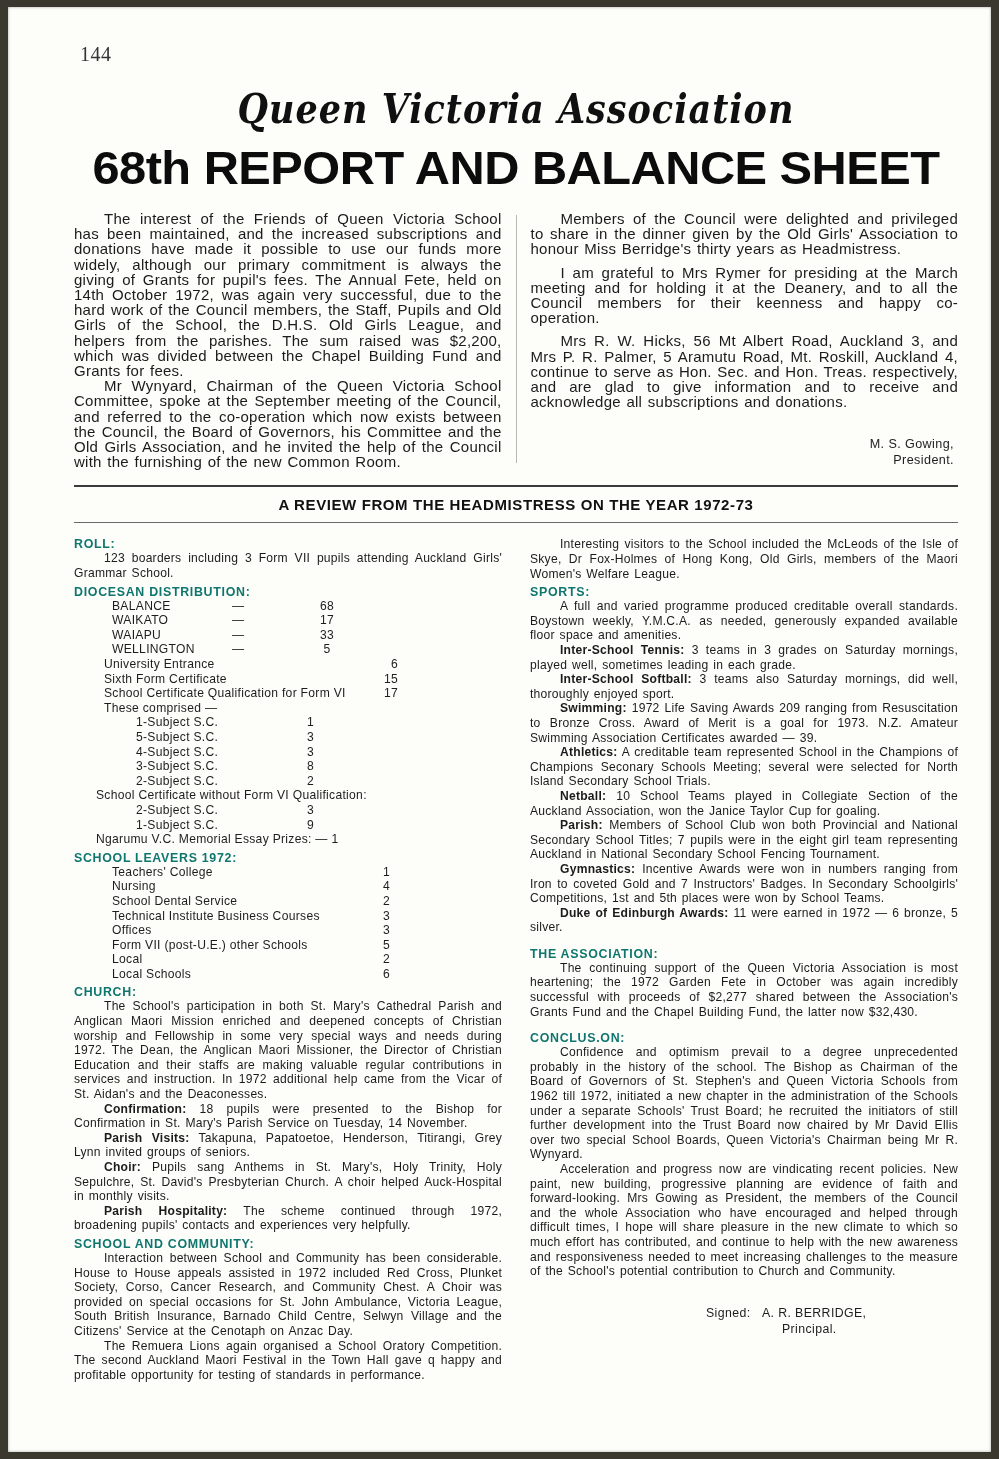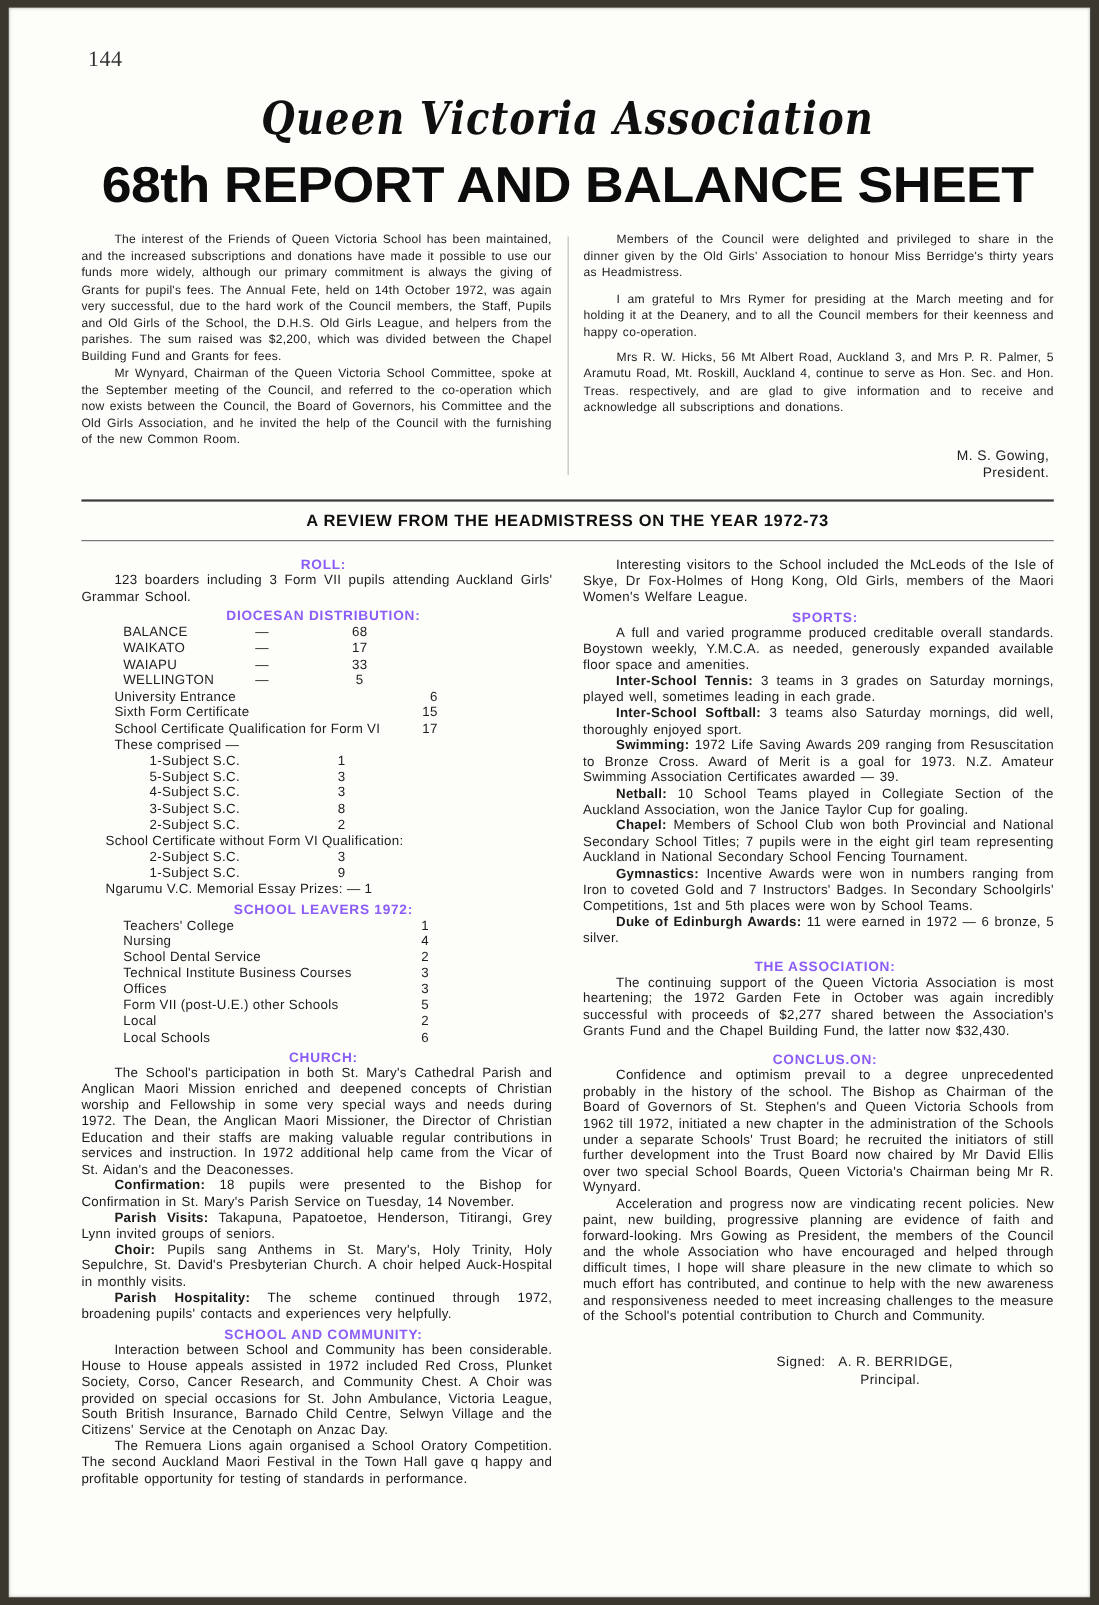--- a/index.html
+++ b/index.html
@@ -61,21 +61,21 @@
   .cols{display:flex;gap:0;}
   .col{width:428px;}
   .col.left{padding-right:14px;}
   .col.right{padding-left:14px;}
   .vrule{
     width:1px;background:#b9b9b4;margin:4px 0 6px 0;align-self:stretch;
   }
 
   p{
     margin:0 0 0 0;
-    font-size:11px;
+    font-size:15px;
     line-height:15.2px;
     text-align:justify;
     color:#1b1b1b;
     letter-spacing:.25px;
     word-spacing:1.2px;
   }
   p.indent{text-indent:30px;}
   p.gap{margin-top:8px;}
   .sig{
     text-align:right;
@@ -98,23 +98,22 @@
     padding:9px 0 9px 0;
     color:#111;
   }
 
   
   .review p{font-size:12.1px;line-height:14.6px;}
   h3.sec{
     font-size:12.4px;
     font-weight:bold;
     letter-spacing:.7px;
-    margin:4px 0 0 12px;
-    color:#8b5cf6;
-    text-align:center;
+    margin:4px 0 0 0;
+    color:#0f766e;
   }
   h3.sec.tight{margin-top:0;}
   .lead{font-weight:bold;}
 
   
   ul.stats{list-style:none;margin:0;padding:0;}
   ul.stats li{
     font-size:12.1px;line-height:14.6px;
     display:flex;letter-spacing:.3px;
   }
@@ -316,22 +315,23 @@
 
       <div class="col right">
 
         <p class="indent">Interesting visitors to the School included the McLeods of the Isle of Skye, Dr Fox-Holmes of Hong Kong, Old Girls, members of the Maori Women's Welfare League.</p>
 
         <h3 class="sec">SPORTS:</h3>
         <p class="indent">A full and varied programme produced creditable overall standards. Boystown weekly, Y.M.C.A. as needed, generously expanded available floor space and amenities.</p>
         <p class="indent"><span class="lead">Inter-School Tennis:</span><span> 3 teams in 3 grades on Saturday mornings, played well, sometimes leading in each grade.</span></p>
         <p class="indent"><span class="lead">Inter-School Softball:</span><span> 3 teams also Saturday mornings, did well, thoroughly enjoyed sport.</span></p>
         <p class="indent"><span class="lead">Swimming:</span><span> 1972 Life Saving Awards 209 ranging from Resuscitation to Bronze Cross. Award of Merit is a goal for 1973. N.Z. Amateur Swimming Association Certificates awarded — 39.</span></p>
+        <p class="indent"><span class="lead">Athletics:</span><span> A creditable team represented School in the Champions of Champions Seconary Schools Meeting; several were selected for North Island Secondary School Trials.</span></p>
         <p class="indent"><span class="lead">Netball:</span><span> 10 School Teams played in Collegiate Section of the Auckland Association, won the Janice Taylor Cup for goaling.</span></p>
-        <p class="indent"><span class="lead">Chapel:</span><span> Members of School Club won both Provincial and National Secondary School Titles; 7 pupils were in the eight girl team representing Auckland in National Secondary School Fencing Tournament.</span></p>
+        <p class="indent"><span class="lead">Parish:</span><span> Members of School Club won both Provincial and National Secondary School Titles; 7 pupils were in the eight girl team representing Auckland in National Secondary School Fencing Tournament.</span></p>
         <p class="indent"><span class="lead">Gymnastics:</span><span> Incentive Awards were won in numbers ranging from Iron to coveted Gold and 7 Instructors' Badges. In Secondary Schoolgirls' Competitions, 1st and 5th places were won by School Teams.</span></p>
         <p class="indent"><span class="lead">Duke of Edinburgh Awards:</span><span> 11 were earned in 1972 — 6 bronze, 5 silver.</span></p>
 
         <h3 class="sec" style="margin-top:12px;">THE  ASSOCIATION:</h3>
         <p class="indent">The continuing support of the Queen Victoria Association is most heartening; the 1972 Garden Fete in October was again incredibly successful with proceeds of $2,277 shared between the Association's Grants Fund and the Chapel Building Fund, the latter now $32,430.</p>
 
         <h3 class="sec" style="margin-top:12px;">CONCLUS.ON:</h3>
         <p class="indent">Confidence and optimism prevail to a degree unprecedented probably in the history of the school. The Bishop as Chairman of the Board of Governors of St. Stephen's and Queen Victoria Schools from 1962 till 1972, initiated a new chapter in the administration of the Schools under a separate Schools' Trust Board; he recruited the initiators of still further development into the Trust Board now chaired by Mr David Ellis over two special School Boards, Queen Victoria's Chairman being Mr R. Wynyard.</p>
         <p class="indent">Acceleration and progress now are vindicating recent policies. New paint, new building, progressive planning are evidence of faith and forward-looking. Mrs Gowing as President, the members of the Council and the whole Association who have encouraged and helped through difficult times, I hope will share pleasure in the new climate to which so much effort has contributed, and continue to help with the new awareness and responsiveness needed to meet increasing challenges to the measure of the School's potential contribution to Church and Community.</p>
 

